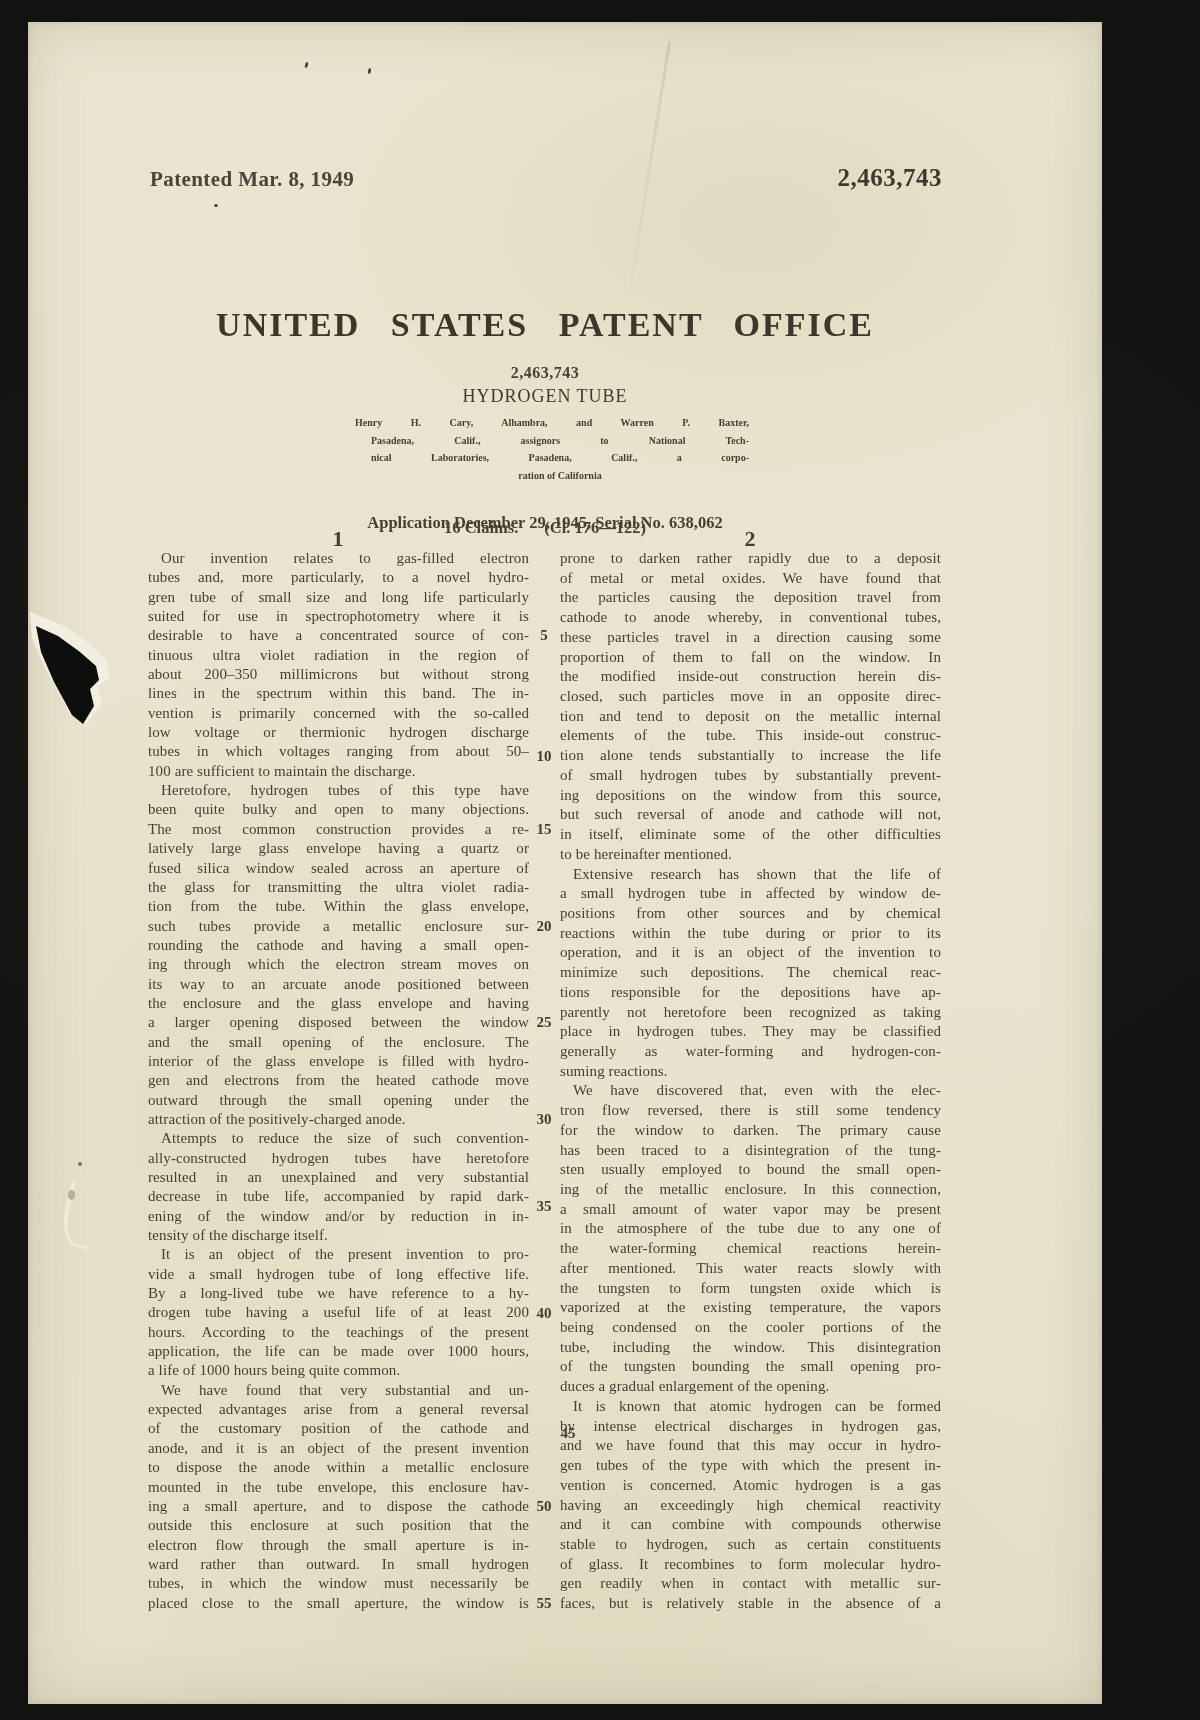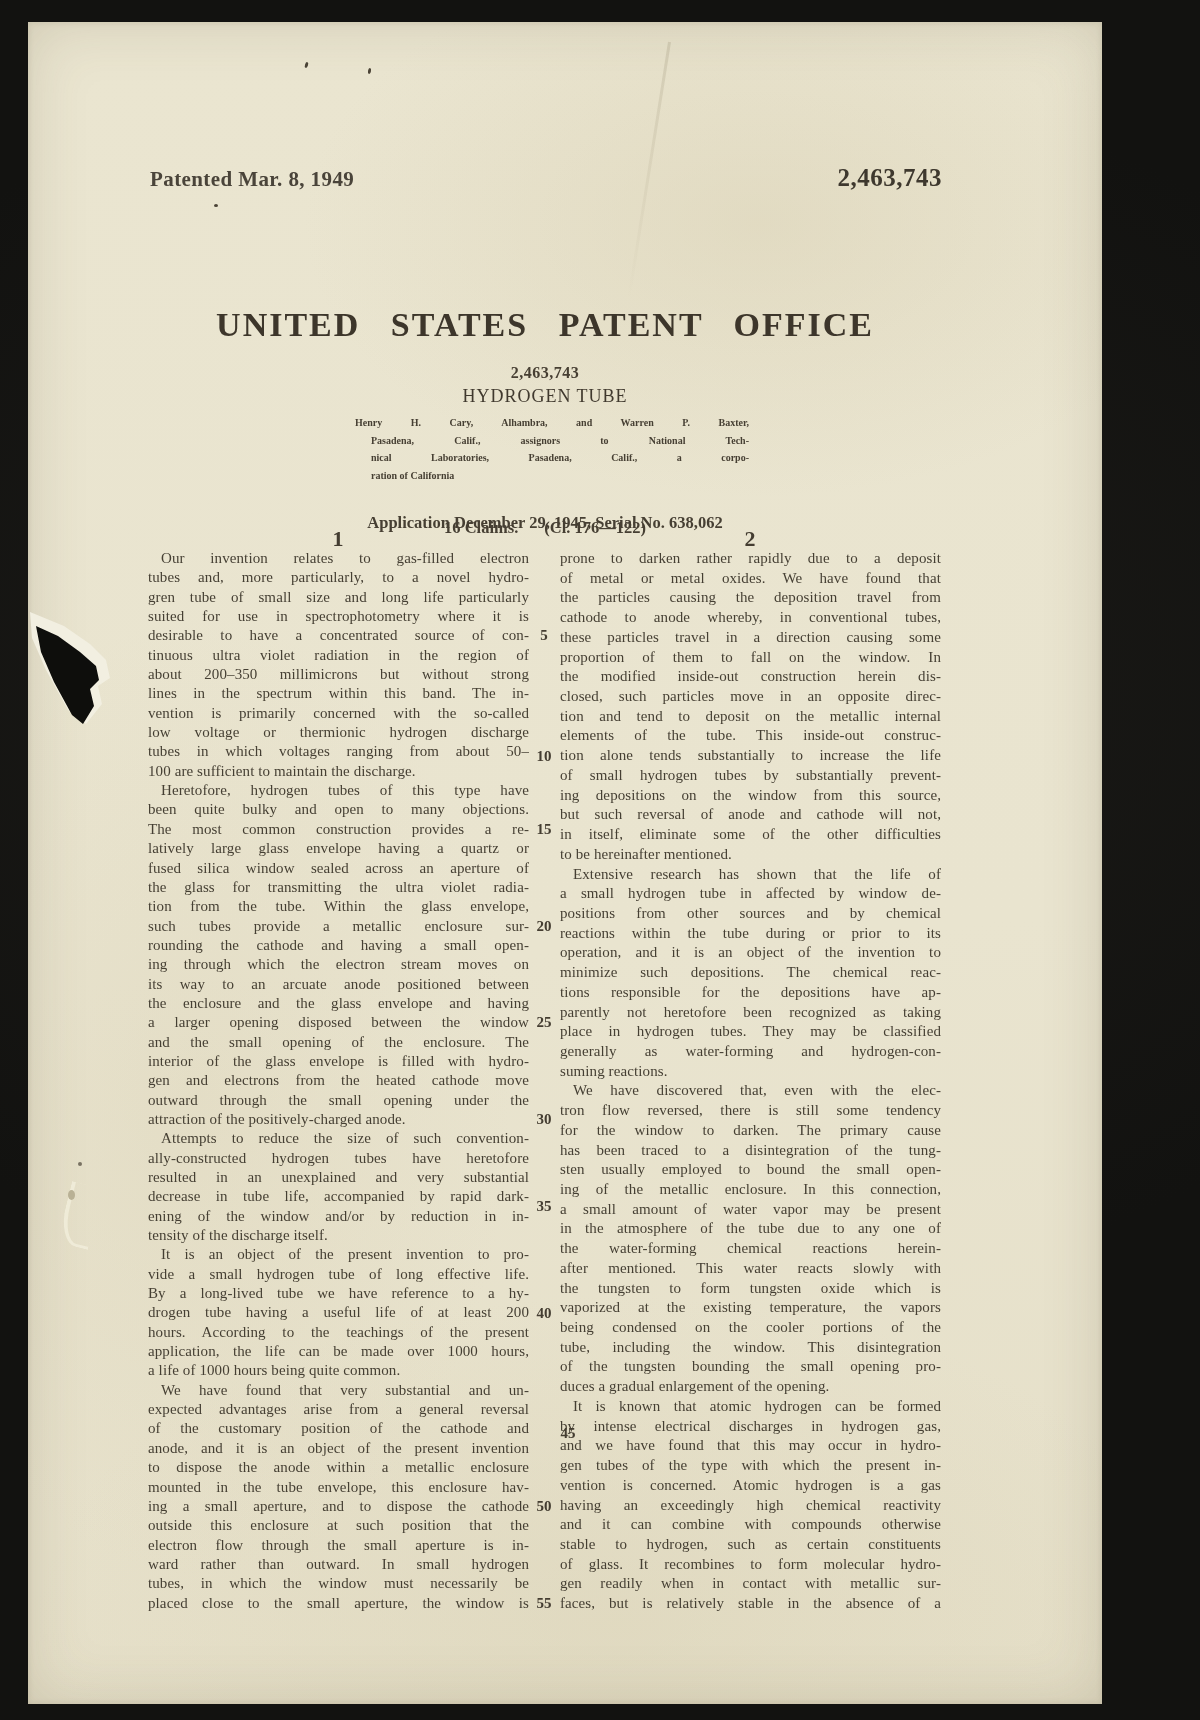--- a/index.html
+++ b/index.html
@@ -34,21 +34,21 @@
   }
   .patnum-small{position:absolute;top:342px;width:100%;text-align:center;
     font-size:16px;font-weight:bold;letter-spacing:.5px;color:#473f33;}
   .inv-title{position:absolute;top:364px;width:100%;text-align:center;
     font-size:18px;font-weight:normal;letter-spacing:1px;color:#40392e;}
   .byline{position:absolute;top:392px;left:205px;width:394px;
     font-size:10px;font-weight:bold;color:#463f33;}
   .by-ln{height:17.6px;line-height:17.6px;overflow:hidden;text-align:justify;}
   .by-ln::after{content:"";display:inline-block;width:100%;}
   .by-ln.cont{padding-left:16px;}
-  .by-ln.last{text-align:left;}
+  .by-ln.last{text-align:center;}
   .by-ln.last::after{content:none;}
   .app-line{position:absolute;top:491px;width:100%;text-align:center;
     font-size:16.5px;font-weight:bold;color:#463f33;}
   .claims-line{position:absolute;top:496px;width:100%;text-align:center;
     font-size:16.5px;font-weight:bold;color:#463f33;}
   .claims-line .cl-right{margin-left:26px;}
   
   .col-head{position:absolute;top:504px;width:40px;text-align:center;
     font-size:22px;font-weight:bold;color:#443d31;}
   .col-head.h1{left:290px;}

